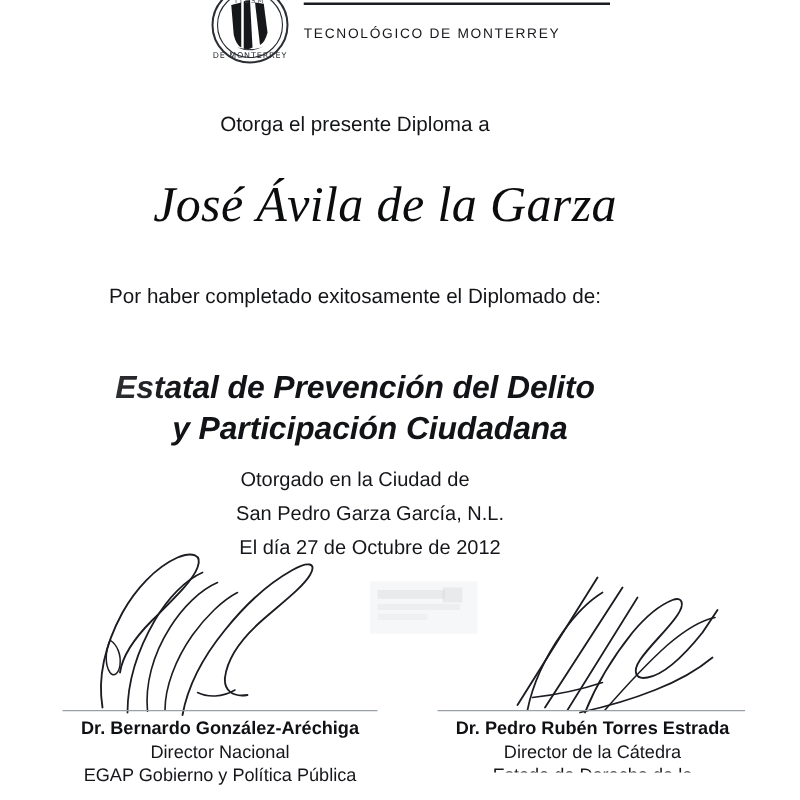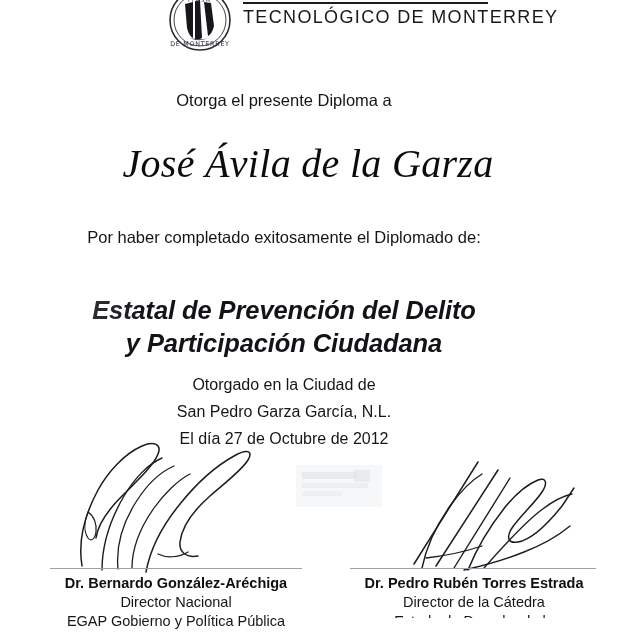--- a/index.html
+++ b/index.html
@@ -51,25 +51,25 @@
     white-space: nowrap;
   }
   .org-rule {
     width: 245px;
     height: 2px;
     background: #1a1c20;
     margin-top: 2px;
   }
   .org-sub {
     font-family: "Liberation Sans", sans-serif;
-    font-size: 18px;
+    font-size: 11px;
     line-height: 18px;
     color: #17191d;
     letter-spacing: 1.35px;
-    margin-top: 4px;
+    margin-top: 14px;
     white-space: nowrap;
   }
 
   
   .line {
     position: absolute;
     left: 0;
     width: 568px;
     text-align: center;
     white-space: nowrap;
@@ -102,20 +102,21 @@
   }
 
   
   .fade-left {
     -webkit-mask-image: linear-gradient(to right,
         rgba(0,0,0,0.18) 0px, rgba(0,0,0,0.30) 26px,
         rgba(0,0,0,0.72) 60px, rgba(0,0,0,1) 110px);
     mask-image: linear-gradient(to right,
         rgba(0,0,0,0.18) 0px, rgba(0,0,0,0.30) 26px,
         rgba(0,0,0,0.72) 60px, rgba(0,0,0,1) 110px);
+    margin-left: 12px;
   }
   .fade-left-soft {
     -webkit-mask-image: linear-gradient(to right,
         rgba(0,0,0,0.30) 0px, rgba(0,0,0,0.55) 40px,
         rgba(0,0,0,0.88) 90px, rgba(0,0,0,1) 150px);
     mask-image: linear-gradient(to right,
         rgba(0,0,0,0.30) 0px, rgba(0,0,0,0.55) 40px,
         rgba(0,0,0,0.88) 90px, rgba(0,0,0,1) 150px);
   }
 

